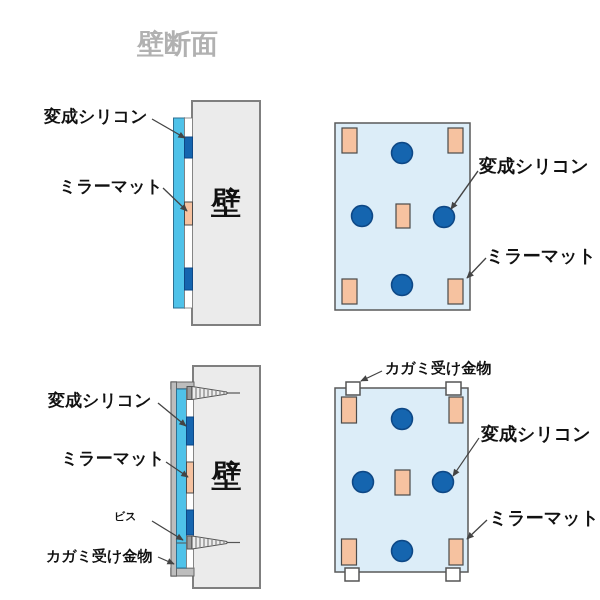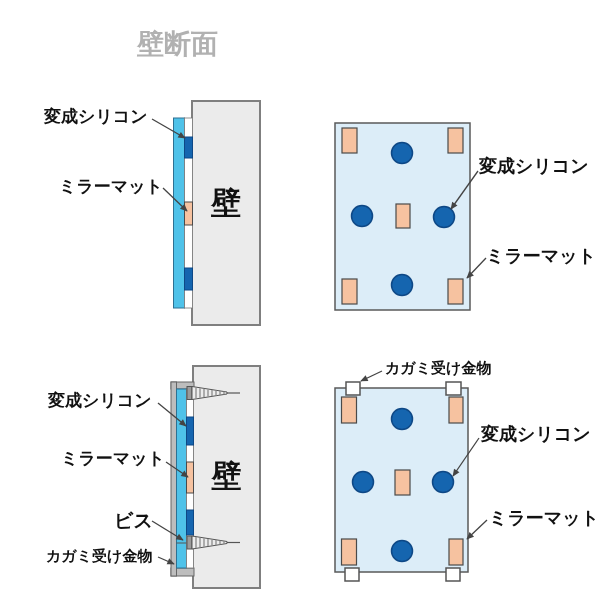--- a/index.html
+++ b/index.html
@@ -117,21 +117,21 @@
 
   <div class="label" style="left:44px;top:107px;font-size:17px;">変成シリコン</div>
   <div class="label" style="left:59px;top:177px;font-size:17px;">ミラーマット</div>
   <div class="wall-char" style="left:192px;top:188px;width:68px;">壁</div>
 
   <div class="label" style="left:479px;top:156px;font-size:18px;">変成シリコン</div>
   <div class="label" style="left:486px;top:246px;font-size:18px;">ミラーマット</div>
 
   <div class="label" style="left:48px;top:391px;font-size:17px;">変成シリコン</div>
   <div class="label" style="left:61px;top:449px;font-size:17px;">ミラーマット</div>
-  <div class="label" style="left:114px;top:510px;font-size:19px;">ビス</div>
+  <div class="label" style="left:114px;top:510px;font-size:11px;">ビス</div>
   <div class="label" style="left:46px;top:547px;font-size:15px;">カガミ受け金物</div>
   <div class="wall-char" style="left:193px;top:461px;width:67px;">壁</div>
 
   <div class="label" style="left:385px;top:359px;font-size:15px;">カガミ受け金物</div>
   <div class="label" style="left:481px;top:424px;font-size:18px;">変成シリコン</div>
   <div class="label" style="left:489px;top:508px;font-size:18px;">ミラーマット</div>
 
 </div>
 
 </body></html>

